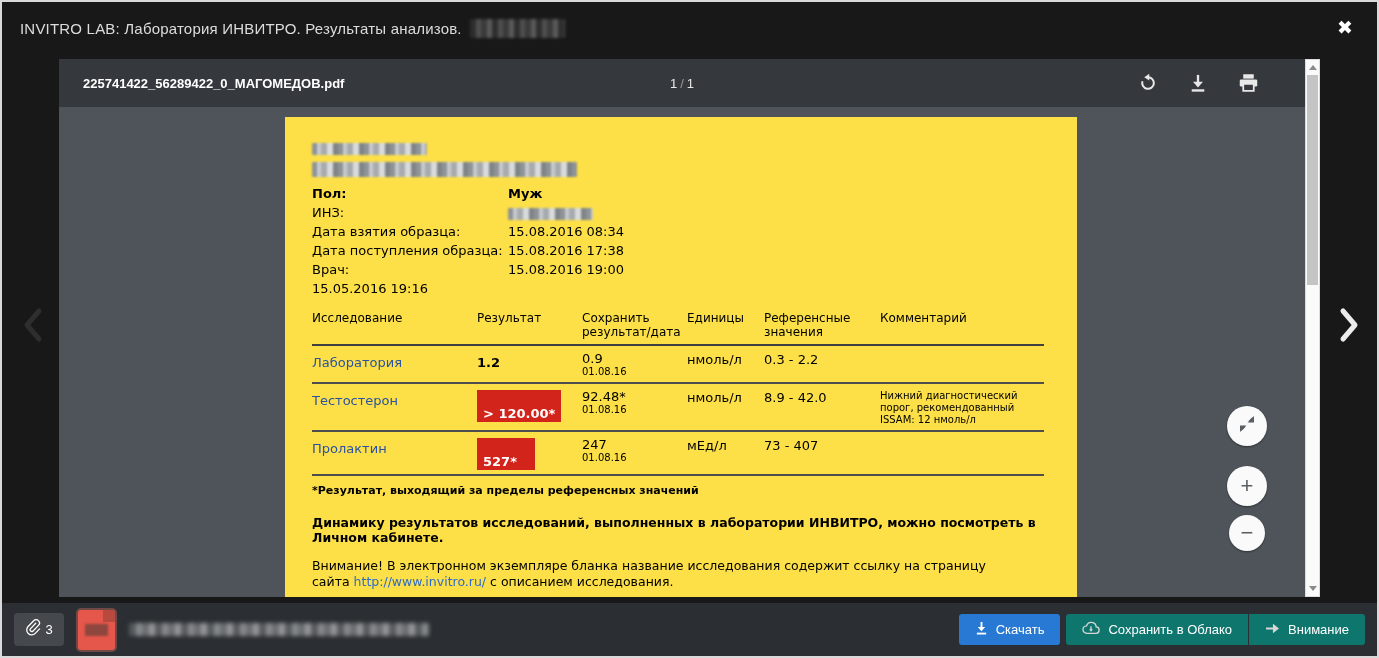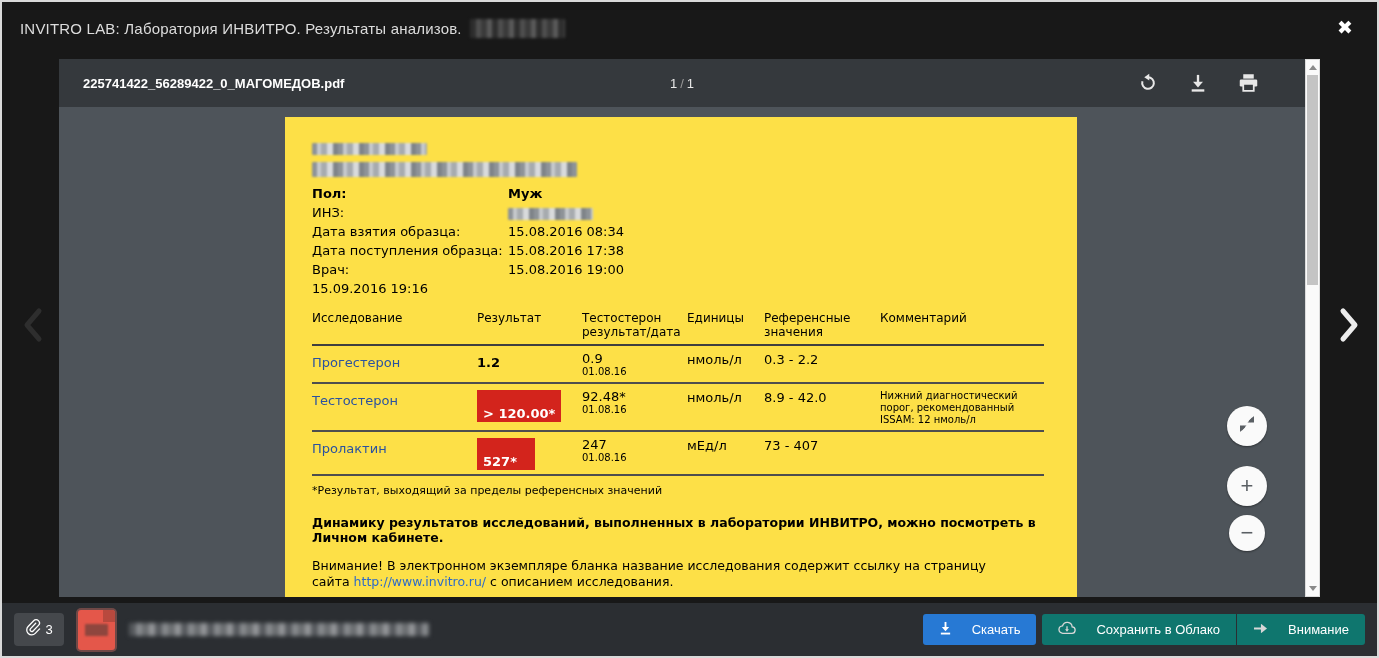--- a/index.html
+++ b/index.html
@@ -55,21 +55,21 @@
   .thead{padding-bottom:5px;border-bottom:2px solid #3f3f3f;font-size:12px;line-height:14px;}
   .trow{padding:6px 0 4px;border-bottom:2px solid #4e4e4e;}
   .tname{color:#2a52a0;font-size:13px;cursor:pointer;}
   .tres{font-size:13px;font-weight:bold;}
   .chip{display:inline-block;background:#d3241c;color:#ffffff;font-weight:bold;font-size:13px;padding:16px 6px 1px;min-width:58px;box-sizing:border-box;}
   .tprev{font-size:13px;line-height:14px;}
   .tdate{font-size:10px;line-height:12px;}
   .tunits,.tref{font-size:13px;}
   .tcomm{font-size:10px;line-height:12px;padding-right:4px;}
 
-  .footnote{font-size:11px;margin-top:8px;}
+  .footnote{font-size:11px;margin-top:8px;font-weight:bold;}
   .dynamics{font-size:12.5px;font-weight:bold;margin-top:18px;}
   .attention{font-size:12.5px;margin-top:13px;max-width:700px;line-height:16px;}
   .attention a{color:#2e6bc8;text-decoration:none;cursor:pointer;}
 
   
   .chev{position:absolute;top:300px;width:34px;height:50px;cursor:pointer;display:flex;align-items:center;justify-content:center;}
   .chev.left{left:14px;}
   .chev.right{left:1330px;}
 
   
@@ -89,21 +89,21 @@
 
   
   .bottombar{position:absolute;left:0;right:0;top:601px;height:53px;background:#2b2e32;display:flex;align-items:center;padding:0 12px;box-sizing:border-box;}
   .clip-chip{width:50px;height:33px;background:#45484c;border-radius:4px;display:flex;align-items:center;justify-content:center;gap:4px;cursor:pointer;}
   .clip-chip .cnt{color:#ffffff;font-size:13px;}
   .pdficon{width:37px;height:40px;background:#e4574a;border-radius:3px;position:relative;margin-left:14px;cursor:pointer;overflow:hidden;box-shadow:0 0 0 2px rgba(240,120,110,.35);}
   .pdficon .fold{position:absolute;top:0;right:0;width:12px;height:12px;background:#b8493e;}
   .pdficon .lbl{position:absolute;left:7px;top:14px;width:23px;height:12px;background:#8f463e;filter:blur(1.2px);border-radius:1px;}
   .fname-redact{width:300px;height:13px;margin-left:14px;}
   .bb-spacer{flex:1;}
-  .bbtn{height:31px;display:flex;align-items:center;gap:20px;padding:0 16px;border-radius:3px;font-size:13px;color:#ffffff;cursor:pointer;box-sizing:border-box;}
+  .bbtn{height:31px;display:flex;align-items:center;gap:8px;padding:0 16px;border-radius:3px;font-size:13px;color:#ffffff;cursor:pointer;box-sizing:border-box;}
   .bbtn.blue{background:#2779d4;}
   .bbtn.gray{background:#0f766e;border-radius:0;}
   .btn-group{display:flex;margin-left:6px;border-radius:3px;overflow:hidden;}
   .btn-group .divider{width:1px;background:#2b2e32;}
 </style>
 </head>
 <body>
 
 <div id="app">
 
@@ -170,38 +170,38 @@
               </div>
               <div class="info-row">
                 <span class="info-label">Дата поступления образца:</span>
                 <span class="info-value">15.08.2016 17:38</span>
               </div>
               <div class="info-row">
                 <span class="info-label">Врач:</span>
                 <span class="info-value">15.08.2016 19:00</span>
               </div>
               <div class="info-row">
-                <span class="info-value">15.09.2016 19:16</span>
+                <span class="info-value">15.05.2016 19:16</span>
               </div>
             </div>
         </div>
       </div>
 
       <div class="rtable">
         <div class="tgrid thead">
             <span class="hcell">Исследование</span>
             <span class="hcell">Результат</span>
-            <span class="hcell">Тестостерон результат/дата</span>
+            <span class="hcell">Сохранить результат/дата</span>
             <span class="hcell">Единицы</span>
             <span class="hcell">Референсные значения</span>
             <span class="hcell">Комментарий</span>
           </div>
         <div>
             <div class="tgrid trow">
-              <div><span class="tname">Прогестерон</span></div>
+              <div><span class="tname">Лаборатория</span></div>
               <div><span class="tres">1.2</span></div>
               <div class="tprev">
                 <div>0.9</div>
                 <div class="tdate">01.08.16</div>
               </div>
               <div class="tunits">нмоль/л</div>
               <div class="tref">0.3 - 2.2</div>
               <div class="tcomm"></div>
             </div>
             <div class="tgrid trow">

